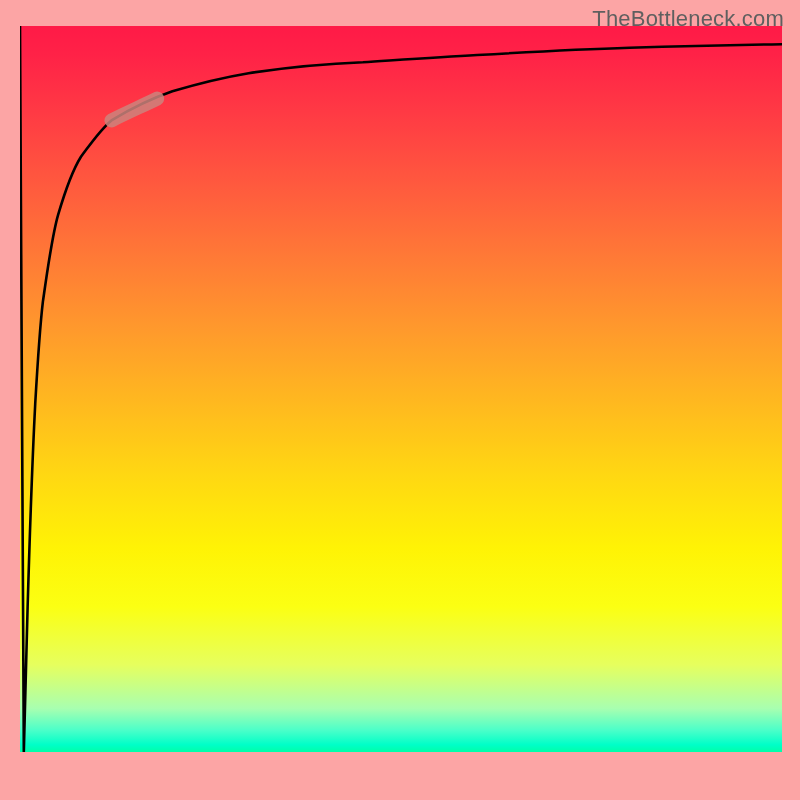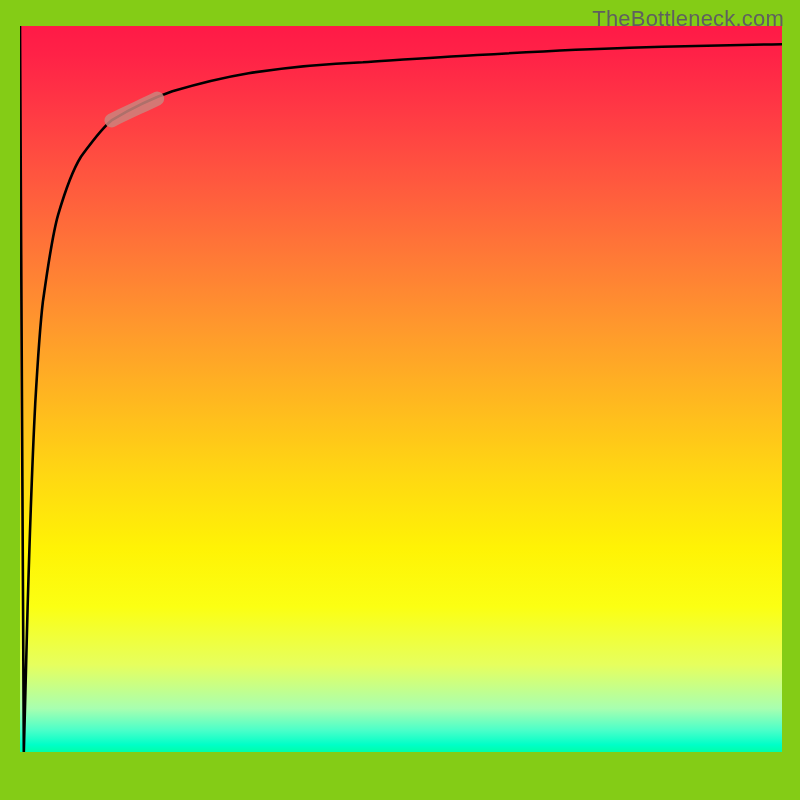--- a/index.html
+++ b/index.html
@@ -1,21 +1,21 @@
 <!DOCTYPE html>
 <html><head>
 <meta charset="utf-8">
 <style>
   * { margin: 0; padding: 0; box-sizing: border-box; }
   html, body { width: 800px; height: 800px; overflow: hidden; background: #000; }
   .container {
     width: 800px;
     height: 800px;
     position: relative;
-    background: #84cc16;
+    background: #fca5a5;
   }
   .watermark {
     position: absolute;
     top: 6px;
     right: 16px;
     color: #5f5f5f;
     font-family: Arial, Helvetica, sans-serif;
     font-size: 22px;
     letter-spacing: 0.2px;
     z-index: 50;

